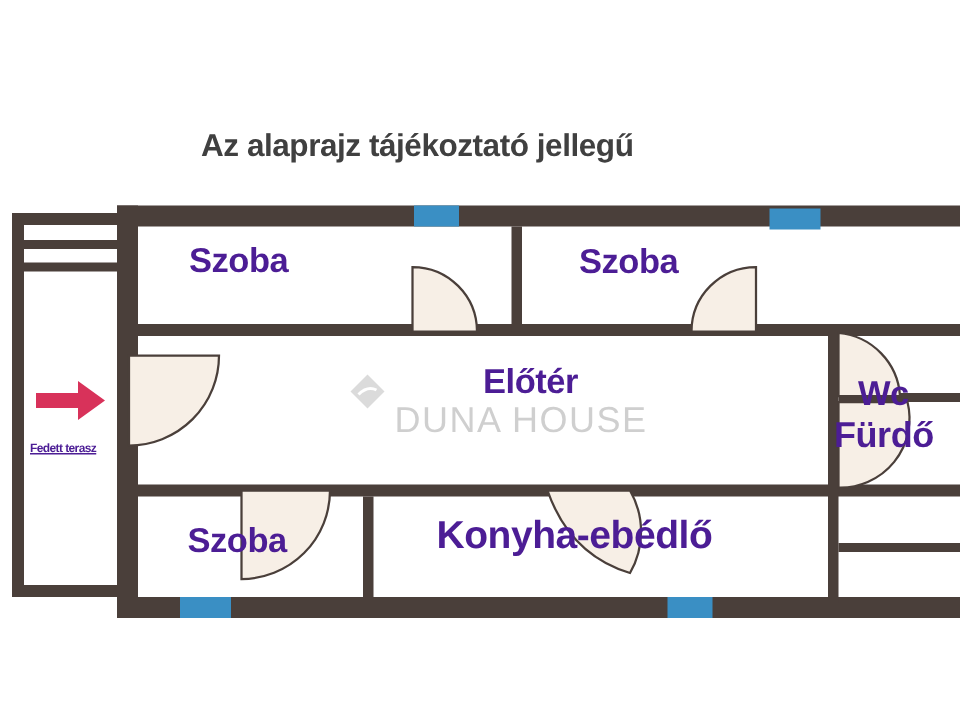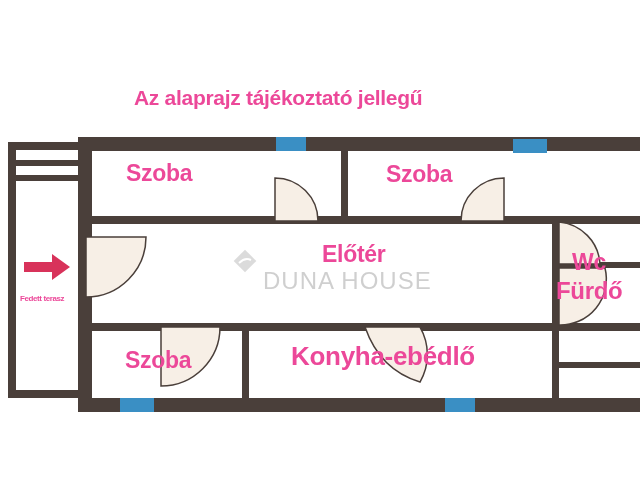--- a/index.html
+++ b/index.html
@@ -1,19 +1,19 @@
 <!DOCTYPE html>
 <html><head>
 <meta charset="utf-8">
 <style>
   html,body{margin:0;padding:0;background:#ffffff;}
   body{width:640px;height:480px;position:relative;overflow:hidden;font-family:"Liberation Sans",sans-serif;}
-  .title{position:absolute;left:134px;top:86px;font-size:21px;font-weight:bold;color:#ec4899;white-space:nowrap;letter-spacing:-0.3px;}
+  .title{position:absolute;left:134px;top:86px;font-size:21px;font-weight:bold;color:#404040;white-space:nowrap;letter-spacing:-0.3px;}
   svg{position:absolute;left:0;top:0;}
-  .lbl{position:absolute;font-weight:bold;color:#ec4899;white-space:nowrap;letter-spacing:-0.3px;}
+  .lbl{position:absolute;font-weight:bold;color:#4c1d95;white-space:nowrap;letter-spacing:-0.3px;}
   .wm{position:absolute;left:233px;top:226px;display:flex;align-items:center;gap:6px;opacity:0.35;}
   .wm-text{font-family:Liberation Sans, sans-serif;font-size:24px;color:#777;letter-spacing:1px;margin-top:41px;}
 </style>
 </head>
 <body>
 
 <div class="title">Az alaprajz tájékoztató jellegű</div>
 
 <svg width="640" height="480" viewBox="0 0 640 480">
   <g fill="#4a3f3a">
@@ -69,13 +69,13 @@
   <span class="wm-text">DUNA HOUSE</span>
 </div>
 
 <div class="lbl" style="left:126px;top:160px;font-size:23px;">Szoba</div>
 <div class="lbl" style="left:386px;top:161px;font-size:23px;">Szoba</div>
 <div class="lbl" style="left:125px;top:347px;font-size:23px;">Szoba</div>
 <div class="lbl" style="left:322px;top:241px;font-size:23px;">Előtér</div>
 <div class="lbl" style="left:291px;top:341px;font-size:26px;">Konyha-ebédlő</div>
 <div class="lbl" style="left:572px;top:249px;font-size:23px;">Wc</div>
 <div class="lbl" style="left:556px;top:277px;font-size:24px;">Fürdő</div>
-<div class="lbl" style="left:20px;top:294px;font-size:8px;letter-spacing:-0.4px;">Fedett terasz</div>
+<div class="lbl" style="left:20px;top:294px;font-size:8px;letter-spacing:-0.4px;text-decoration:underline;">Fedett terasz</div>
 
 </body></html>

